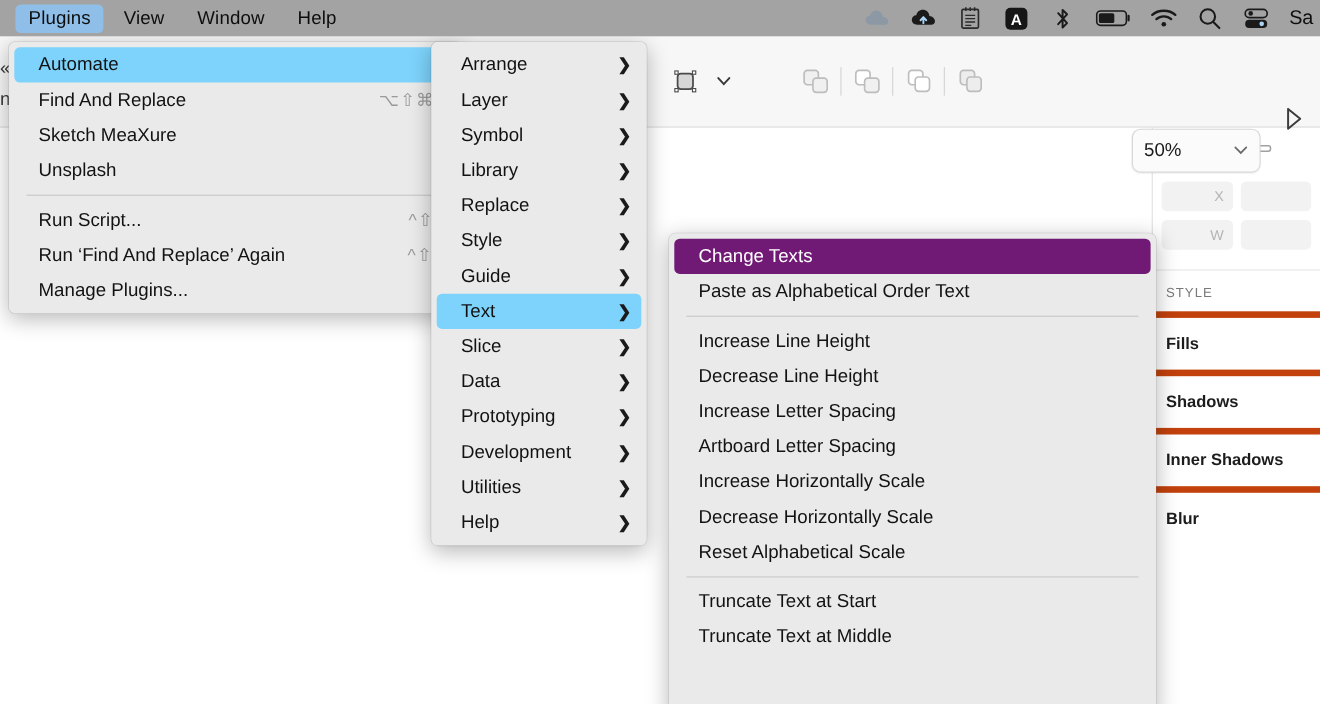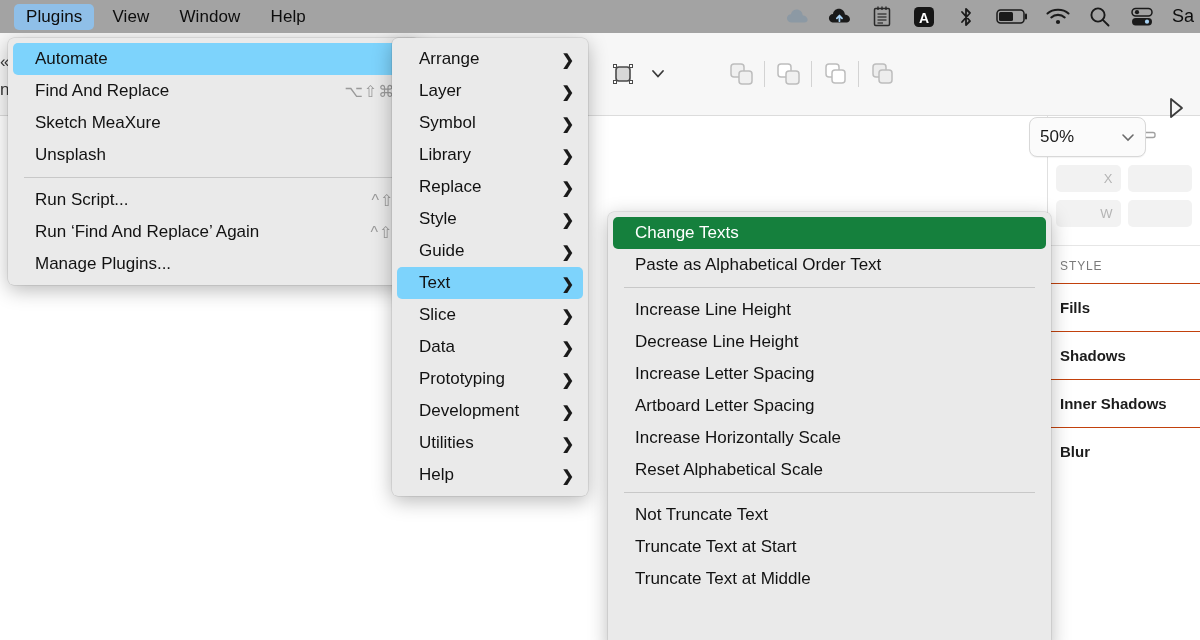--- a/index.html
+++ b/index.html
@@ -176,21 +176,21 @@
     padding: 13px 0 10px 12px;
     border-top: 1px solid #e6e6e6;
   }
   .insp-item {
     font-size: 15px;
     font-weight: bold;
     color: #1c1c1c;
     padding: 0 0 0 12px;
     height: 47px;
     line-height: 47px;
-    border-top: 1px solid #c2410c;
+    border-top: 6px solid #c2410c;
   }
 
   
   .menu-panel {
     position: absolute;
     background: #eaeaea;
     border-radius: 6px;
     box-shadow: 0 5px 20px rgba(0,0,0,0.28), 0 0 0 0.5px rgba(0,0,0,0.14);
     padding: 5px 0;
     box-sizing: border-box;
@@ -206,21 +206,21 @@
     color: #121212;
     white-space: nowrap;
     margin: 0 5px;
     border-radius: 5px;
   }
   .menu-row.sel-gray {
     background: #7dd3fc;
     align-items: center;
   }
   .menu-row.sel-blue {
-    background: #15803d;
+    background: #701a75;
     color: #ffffff;
   }
   .menu-label { flex: 0 0 auto; }
   .menu-spacer { flex: 1 1 auto; min-width: 18px; }
   .menu-shortcut {
     color: #9a9a9a;
     font-size: 16px;
     letter-spacing: 1px;
     flex: 0 0 auto;
   }
@@ -533,28 +533,28 @@
       </div>
       <div class="menu-row">
         <span class="menu-label">Artboard Letter Spacing</span>
         <span class="menu-spacer"></span>
       </div>
       <div class="menu-row">
         <span class="menu-label">Increase Horizontally Scale</span>
         <span class="menu-spacer"></span>
       </div>
       <div class="menu-row">
+        <span class="menu-label">Decrease Horizontally Scale</span>
+        <span class="menu-spacer"></span>
+      </div>
+      <div class="menu-row">
         <span class="menu-label">Reset Alphabetical Scale</span>
         <span class="menu-spacer"></span>
       </div>
       <div class="menu-sep"></div>
-      <div class="menu-row">
-        <span class="menu-label">Not Truncate Text</span>
-        <span class="menu-spacer"></span>
-      </div>
       <div class="menu-row">
         <span class="menu-label">Truncate Text at Start</span>
         <span class="menu-spacer"></span>
       </div>
       <div class="menu-row">
         <span class="menu-label">Truncate Text at Middle</span>
         <span class="menu-spacer"></span>
       </div>
     </div>
 

